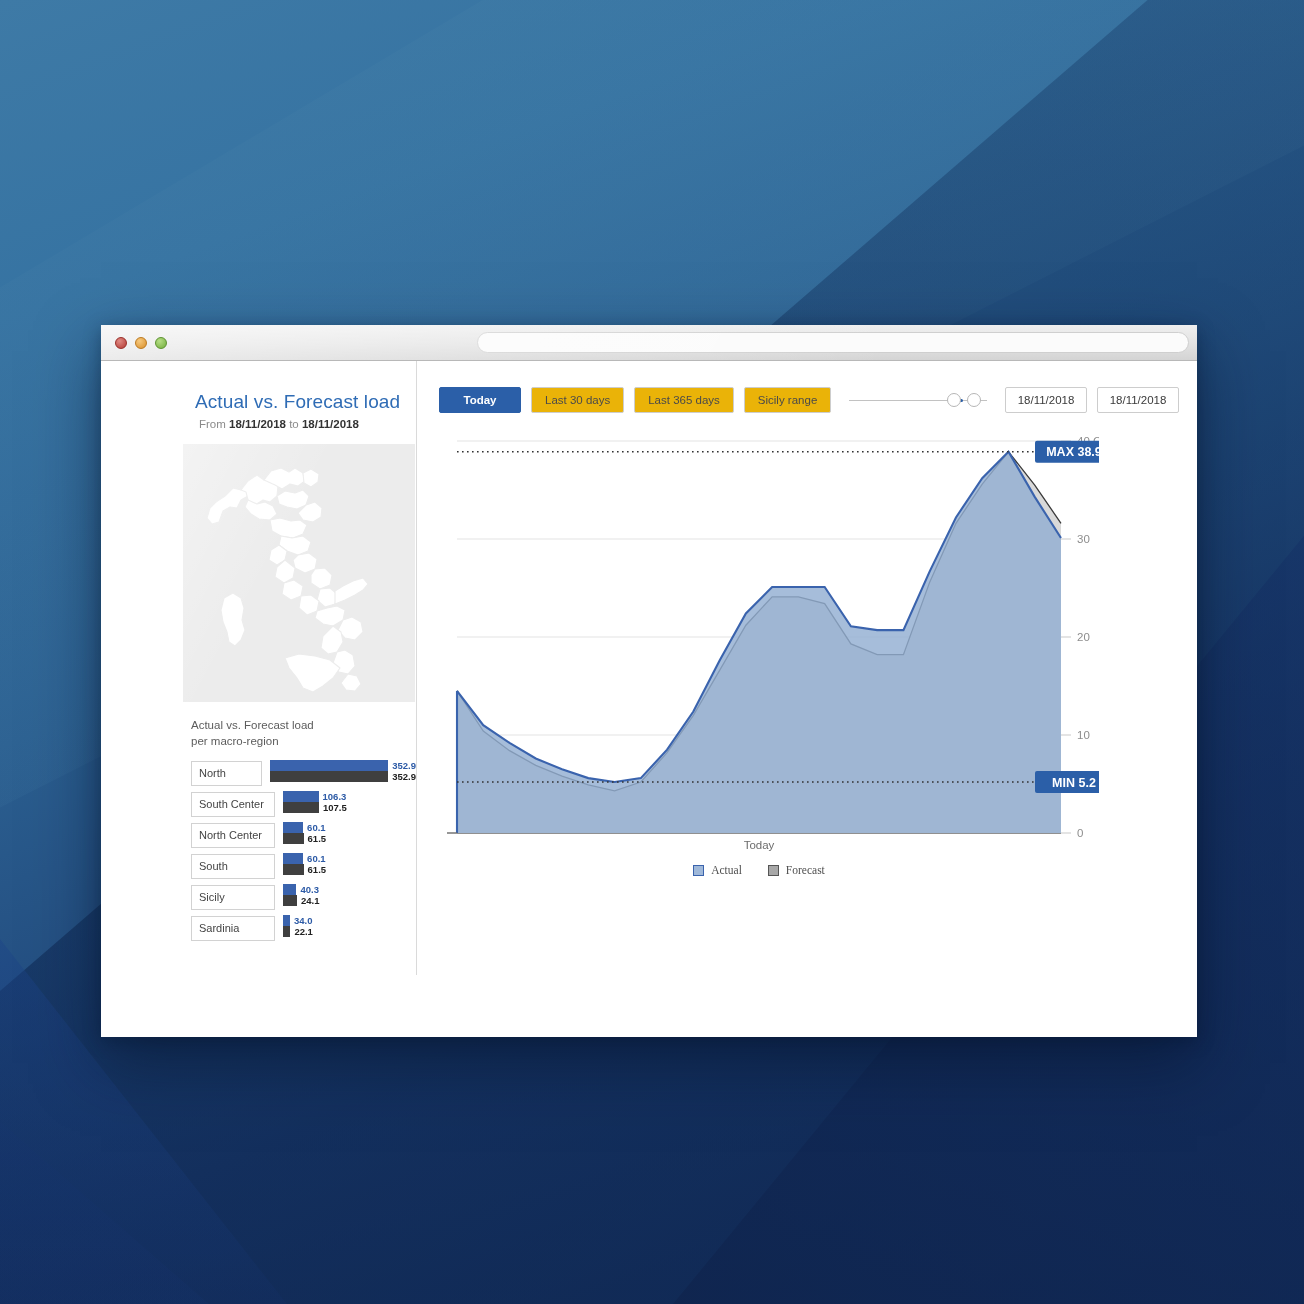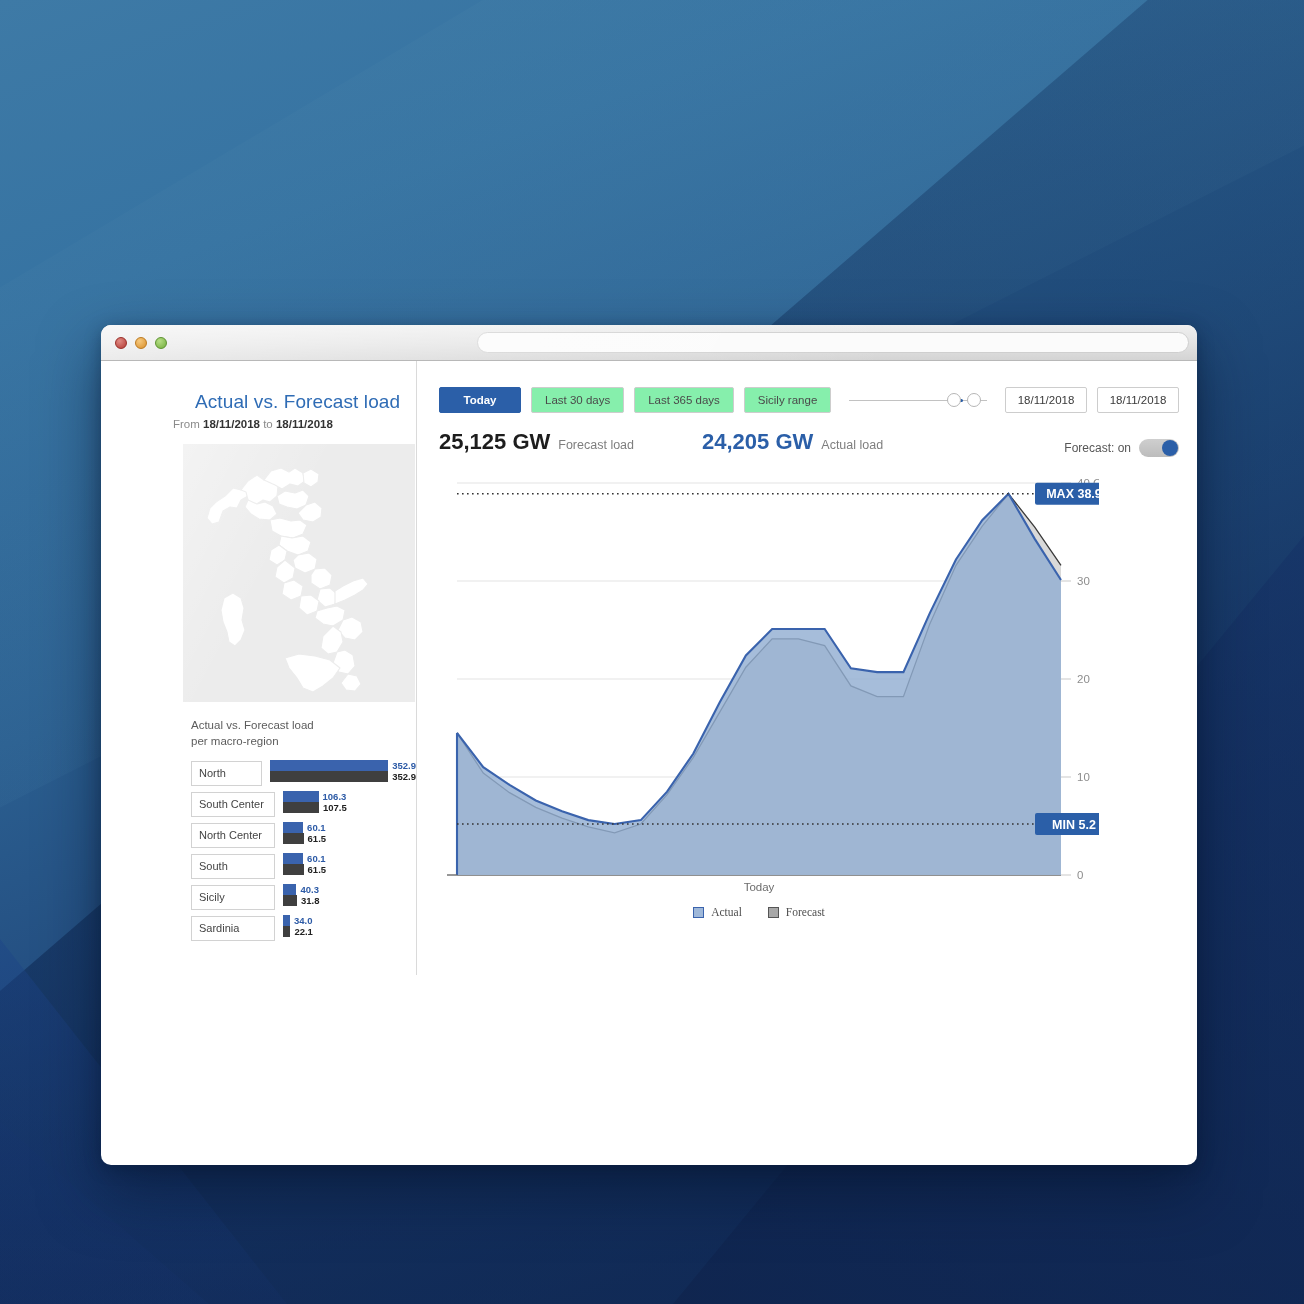--- a/index.html
+++ b/index.html
@@ -38,22 +38,22 @@
   }
   .bg-wedge-e {
     position: absolute; left: 0; bottom: 0; width: 22%; height: 28%;
     background: linear-gradient(180deg, rgba(28,68,135,.45), rgba(20,48,104,.25));
     clip-path: polygon(0% 100%, 0% 0%, 100% 100%);
   }
 
   
   #window {
     position: absolute;
-    left: 101px; top: 325px; width: 1096px; height: 840px;
-    border-radius: 10px;
+    left: 101px; top: 325px; width: 1096px; height: 712px;
+    border-radius: 0;
     background: #ffffff;
     box-shadow: 0 26px 60px rgba(6,20,45,.55), 0 4px 16px rgba(6,20,45,.35);
     overflow: hidden;
   }
   .titlebar {
     height: 36px;
     background: linear-gradient(180deg, #efefef 0%, #e2e2e2 55%, #d4d4d4 100%);
     border-bottom: 1px solid #b8b8b8;
     position: relative;
     display: flex; align-items: center;
@@ -79,21 +79,21 @@
   .left-panel {
     width: 316px; padding: 30px 0 0 0;
     border-right: 1px solid #dadada;
     position: relative;
   }
   .panel-title {
     font-size: 19px; color: #2f6cb5; font-weight: 400;
     padding-left: 94px; letter-spacing: .1px;
   }
   .panel-sub {
-    font-size: 11.5px; color: #8b8b8b; padding-left: 72px; margin-top: 5px;
+    font-size: 11.5px; color: #8b8b8b; padding-left: 98px; margin-top: 5px;
   }
   .panel-sub b { color: #333; font-weight: 700; }
 
   .map-box {
     margin: 14px 0 0 82px; width: 232px; height: 258px;
     background: #ececec; position: relative; overflow: hidden;
   }
   .map-box:after{
     content:""; position:absolute; inset:0;
     background: linear-gradient(118deg, rgba(255,255,255,.38) 0%, rgba(255,255,255,0) 42%);
@@ -118,21 +118,21 @@
   .bar-val { font-size: 9.5px; margin-left: 4px; font-weight: 700; white-space: nowrap; }
   .bar-val.actual { color: #2c5aa6; }
   .bar-val.forecast { color: #222; }
 
   
   .right-panel { flex: 1; padding: 26px 18px 0 22px; position: relative; }
 
   .toolbar { display: flex; align-items: center; gap: 10px; }
   .seg {
     height: 26px; padding: 0 13px; display: flex; align-items: center;
-    border: 1px solid #cdcdcd; background: #86efac; font-size: 11.5px; color: #4a4a4a;
+    border: 1px solid #cdcdcd; background: #eab308; font-size: 11.5px; color: #4a4a4a;
     border-radius: 2px; white-space: nowrap;
   }
   .seg.active {
     background: #2b5fa8; border-color: #2b5fa8; color: #fff; font-weight: 700;
     min-width: 82px; justify-content: center;
   }
   .range-slider { flex: 1; position: relative; height: 26px; margin: 0 8px; min-width: 120px; }
   .range-track {
     position: absolute; left: 0; right: 0; top: 13px; height: 1px; background: #c2c2c2;
   }
@@ -310,21 +310,21 @@
           </div>
           <div class="bar-row">
             <div class="region-box">Sicily</div>
             <div class="bar-pair">
               <div class="bar-line">
                 <div class="bar actual" style="width: 13.4752px;"></div>
                 <div class="bar-val actual">40.3</div>
               </div>
               <div class="bar-line">
                 <div class="bar forecast" style="width: 13.9768px;"></div>
-                <div class="bar-val forecast">31.8</div>
+                <div class="bar-val forecast">24.1</div>
               </div>
             </div>
           </div>
           <div class="bar-row">
             <div class="region-box">Sardinia</div>
             <div class="bar-pair">
               <div class="bar-line">
                 <div class="bar actual" style="width: 6.95494px;"></div>
                 <div class="bar-val actual">34.0</div>
               </div>
@@ -349,34 +349,20 @@
           <div class="range-track"></div>
           <div class="range-mid"></div>
           <div class="range-knob k1"></div>
           <div class="range-knob k2"></div>
         </div>
 
         <div class="date-field">18/11/2018</div>
         <div class="date-field">18/11/2018</div>
       </div>
 
-      <div class="kpis">
-        <span class="kpi-num">25,125 GW</span>
-        <span class="kpi-label">Forecast load</span>
-        <span class="kpi-gap"></span>
-        <span class="kpi-num blue">24,205 GW</span>
-        <span class="kpi-label">Actual load</span>
-
-        <div class="forecast-toggle">
-          <span class="lbl">Forecast: on</span>
-          <span class="switch">
-            <span class="thumb"></span>
-          </span>
-        </div>
-      </div>
 
       <div class="chart-wrap">
         <svg class="chart-svg" id="chart" width="660" height="410" viewBox="0 0 660 410">
             <line x1="18" y1="406" x2="622" y2="406" stroke="#6b6b6b" stroke-width="1.4"></line>
             <line x1="622" y1="406" x2="632" y2="406" stroke="#c9c9c9" stroke-width="1"></line>
             <text x="638" y="410" fill="#8d8d8d" font-size="11.5" font-family="&quot;Liberation Sans&quot;, sans-serif">0</text>
             <line x1="18" y1="308" x2="622" y2="308" stroke="#e3e3e3" stroke-width="1"></line>
             <line x1="622" y1="308" x2="632" y2="308" stroke="#c9c9c9" stroke-width="1"></line>
             <text x="638" y="312" fill="#8d8d8d" font-size="11.5" font-family="&quot;Liberation Sans&quot;, sans-serif">10</text>
             <line x1="18" y1="210" x2="622" y2="210" stroke="#e3e3e3" stroke-width="1"></line>

